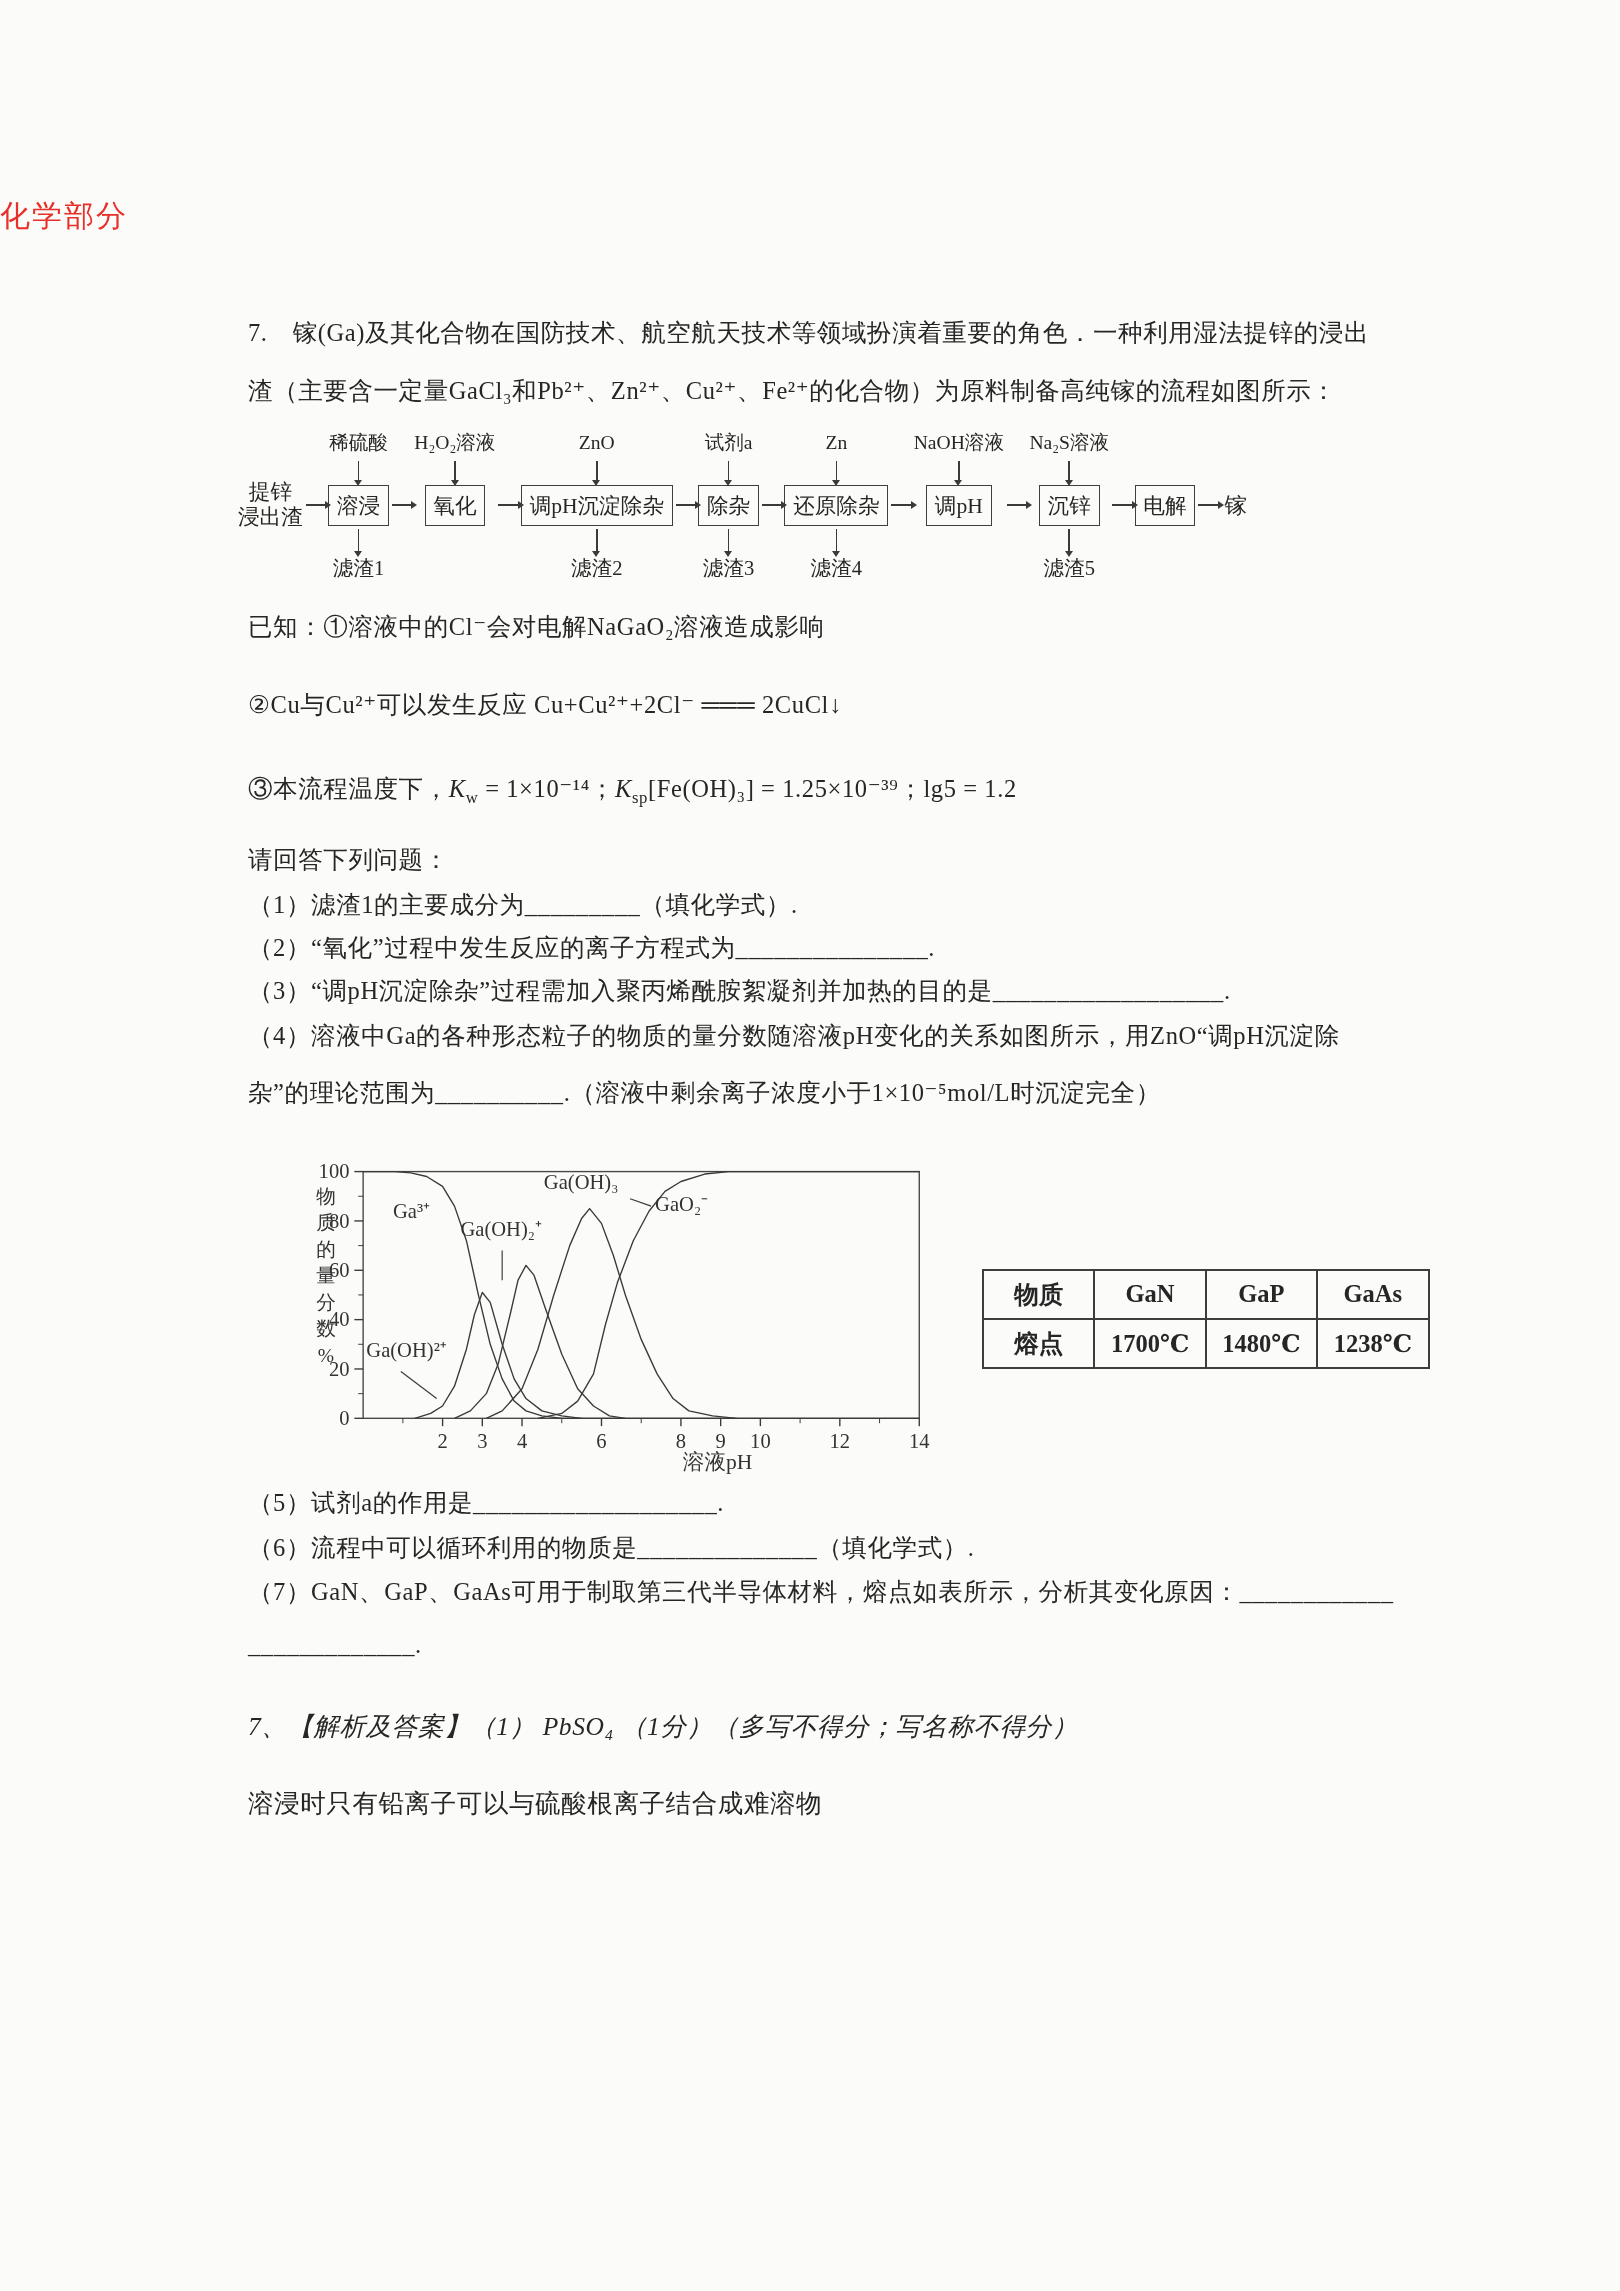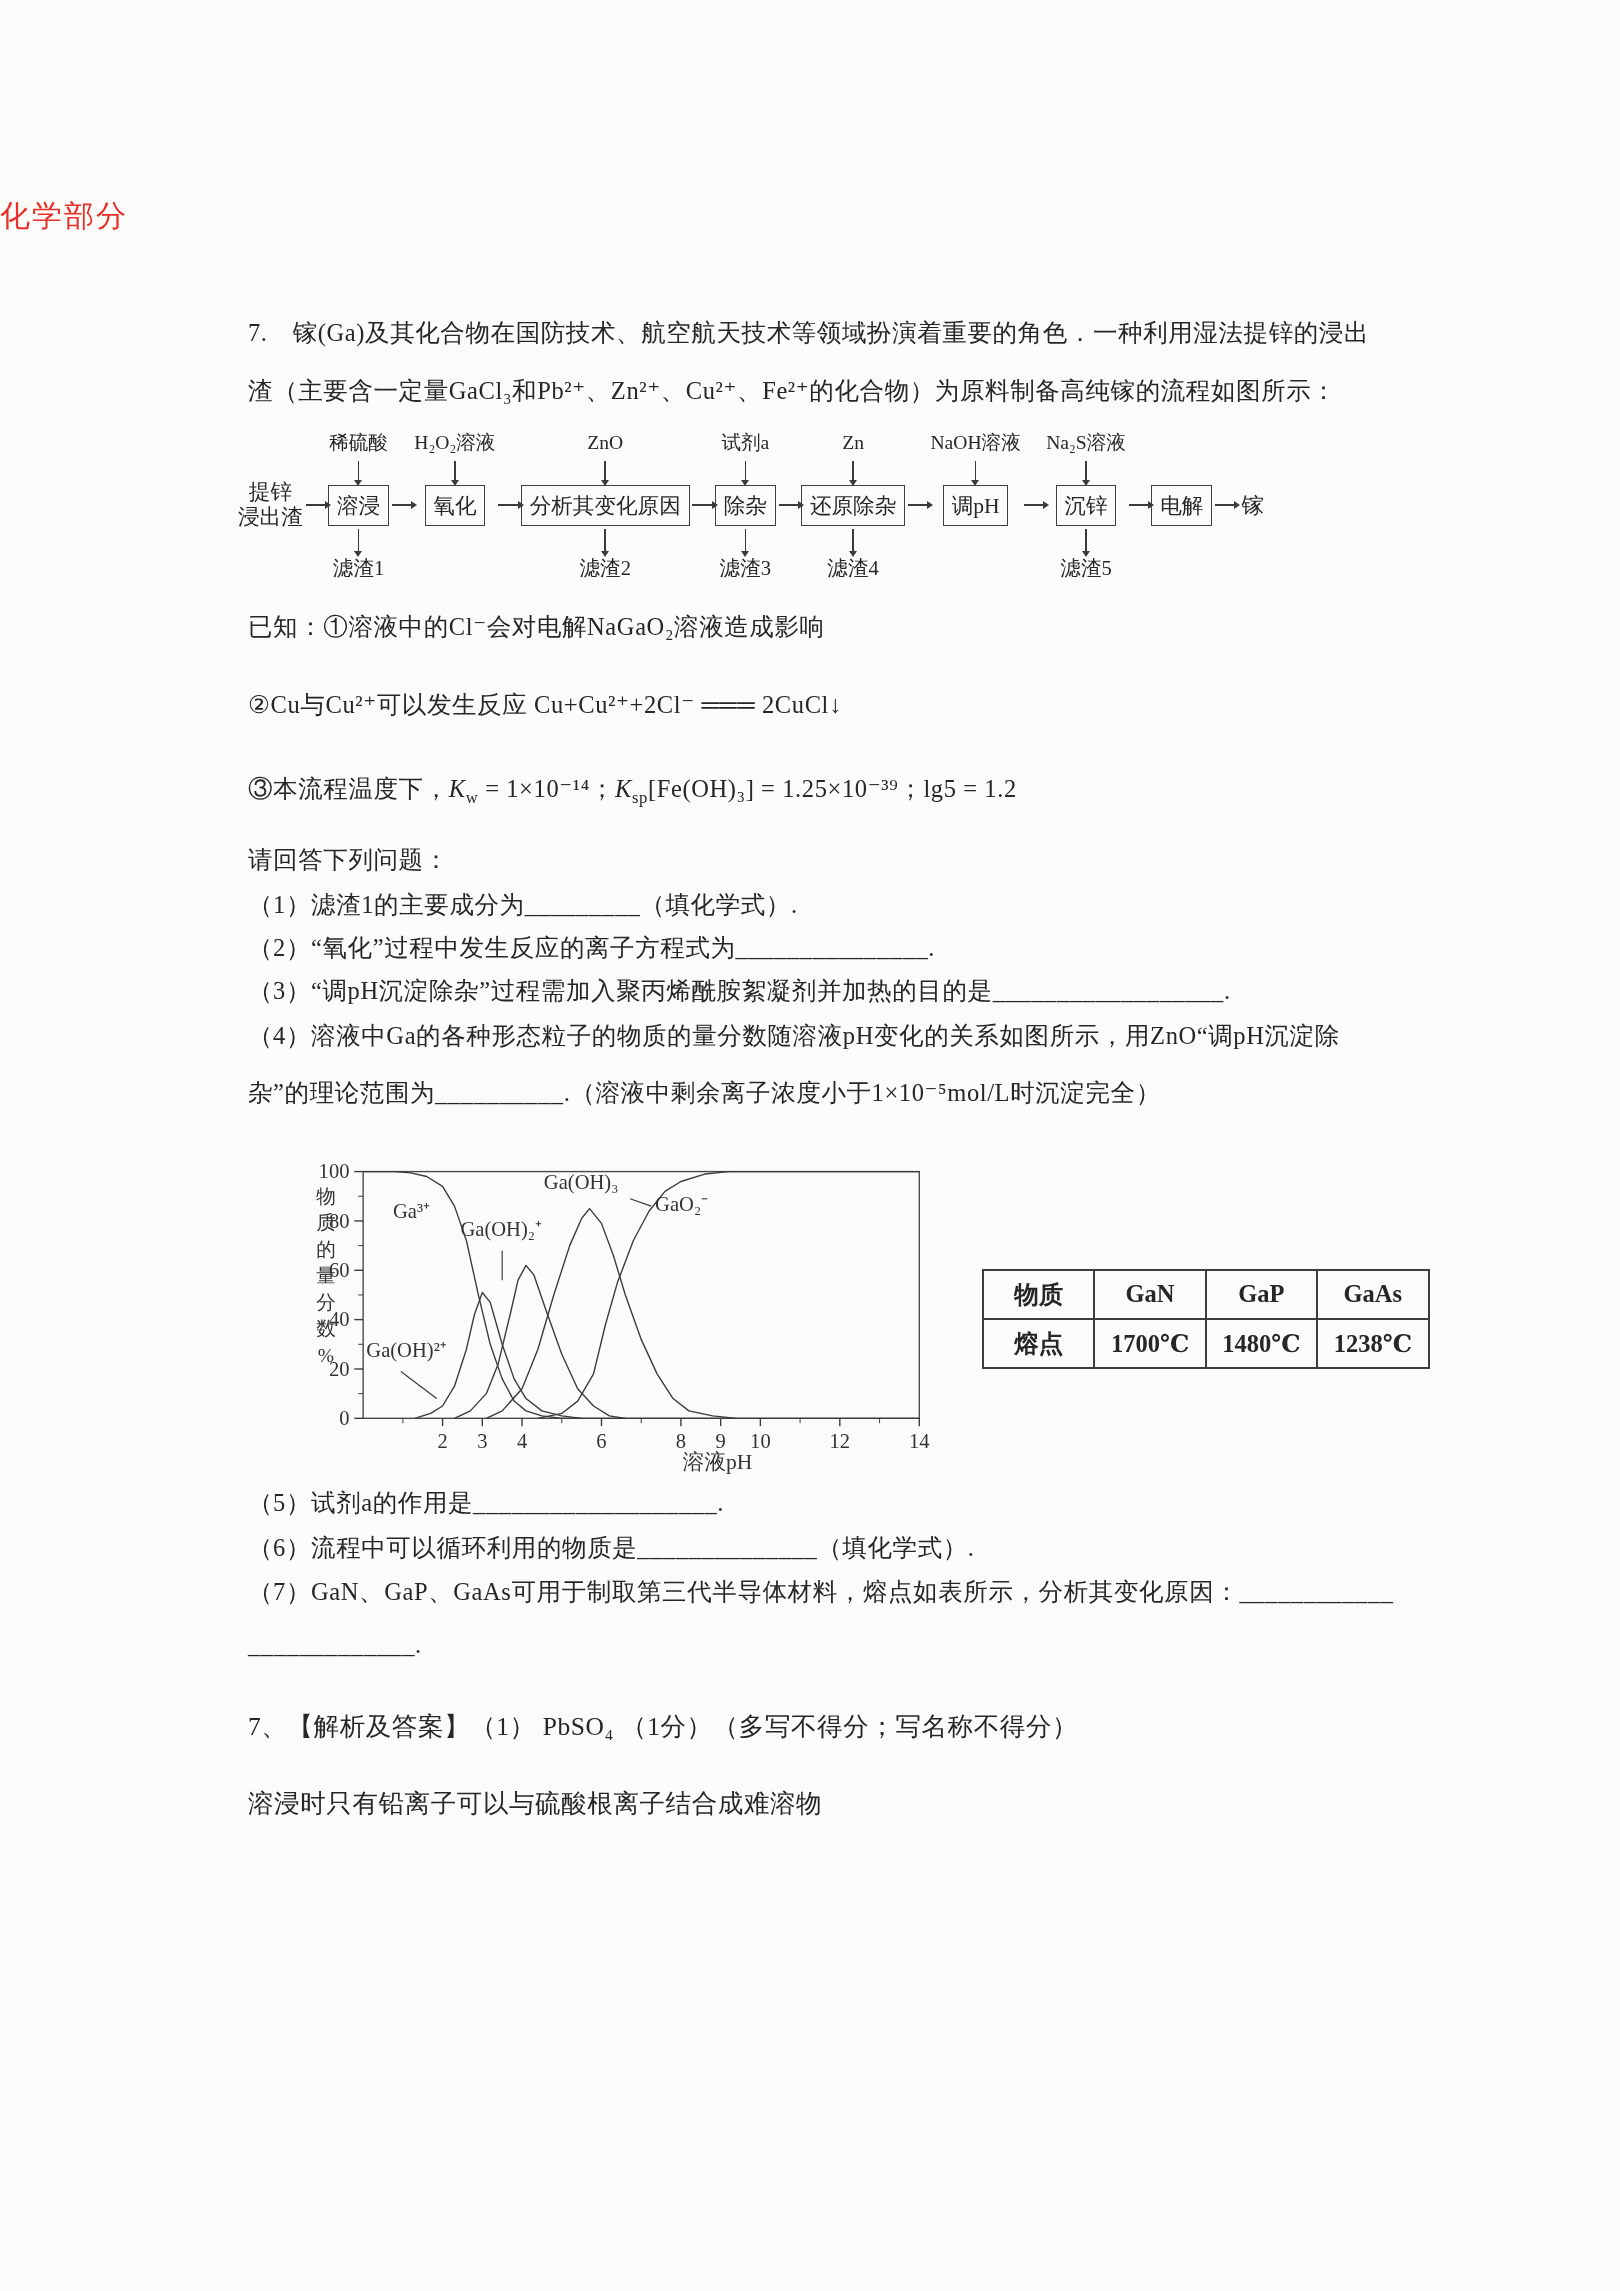--- a/index.html
+++ b/index.html
@@ -79,21 +79,21 @@
     font-weight:bold;
   }
   .melt-table td{
     border:2px solid #3d3d3d;
     text-align:center;
     padding:5.9px 13.7px;
     min-width:82px;
     height:35px;
     white-space:nowrap;
   }
-  .ans-head{font-size:25.5px;}
+  .ans-head{font-size:25.5px;font-style:italic;}
 </style>
 </head>
 <body>
 
 <div class="page">
 
   <div class="abs title" style="color: rgb(232, 48, 42);">化学部分</div>
 
   <div class="line" style="top:316px">7.　镓(Ga)及其化合物在国防技术、航空航天技术等领域扮演着重要的角色．一种利用湿法提锌的浸出</div>
   <div class="line" style="top:374px">渣（主要含一定量GaCl₃和Pb²⁺、Zn²⁺、Cu²⁺、Fe²⁺的化合物）为原料制备高纯镓的流程如图所示：</div>
@@ -167,21 +167,21 @@
         <div class="fz e"></div>
       </div>
       <div class="fcol">
         <div class="fz a">
           <span class="fin">ZnO</span>
         </div>
         <div class="fz b">
           <div class="arr-v"></div>
         </div>
         <div class="fz c">
-          <div class="fbox">分析其变化原因</div>
+          <div class="fbox">调pH沉淀除杂</div>
         </div>
         <div class="fz d">
           <div class="arr-v"></div>
         </div>
         <div class="fz e">
           <span class="fout">滤渣2</span>
         </div>
       </div>
       <div class="fcol">
         <div class="fz a"></div>

